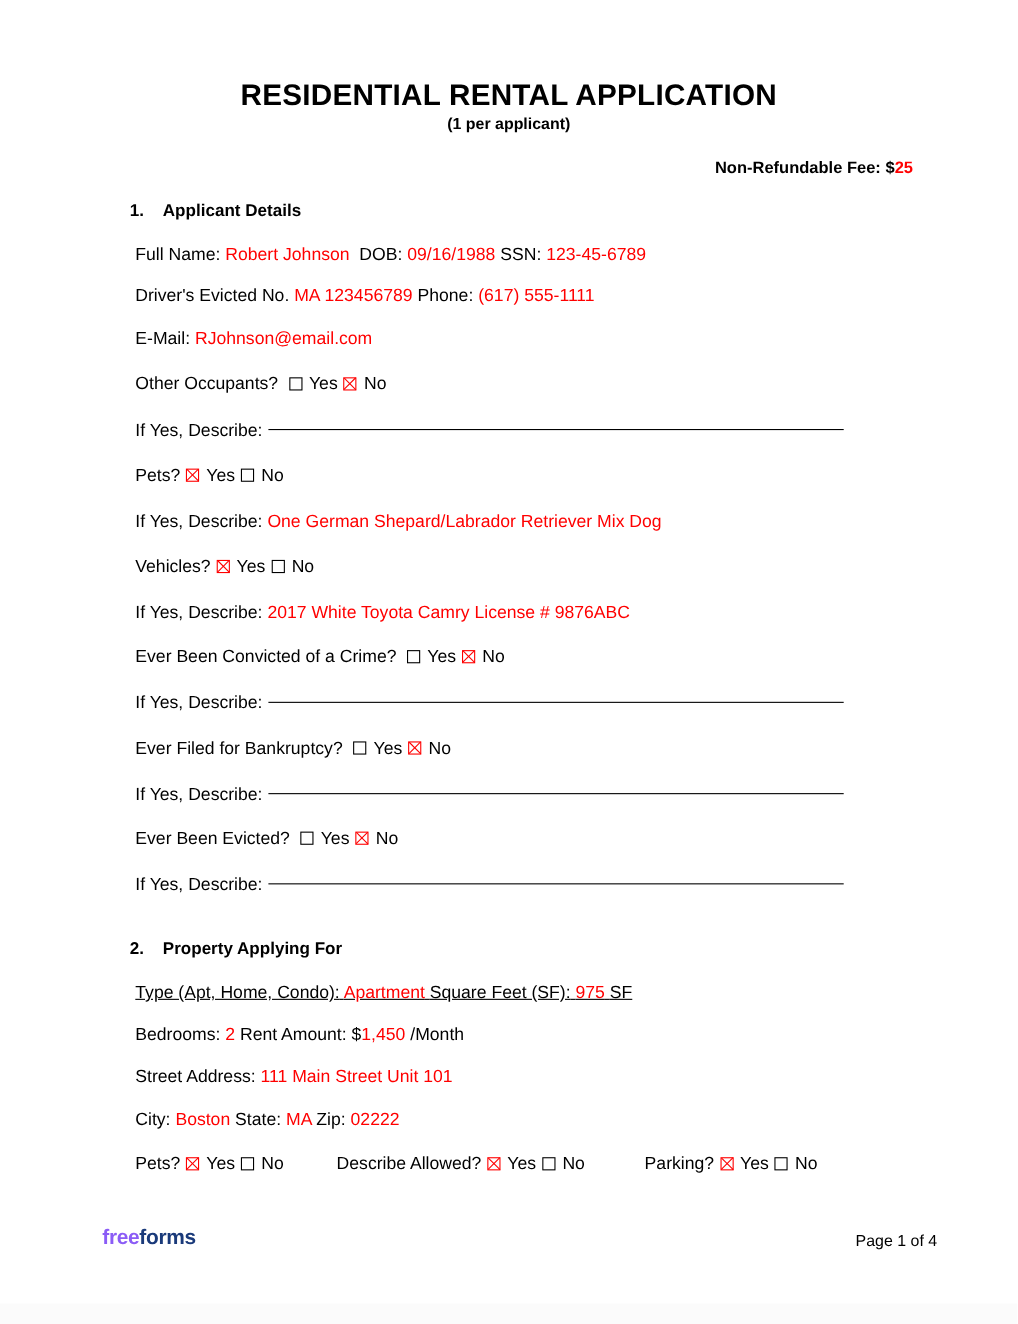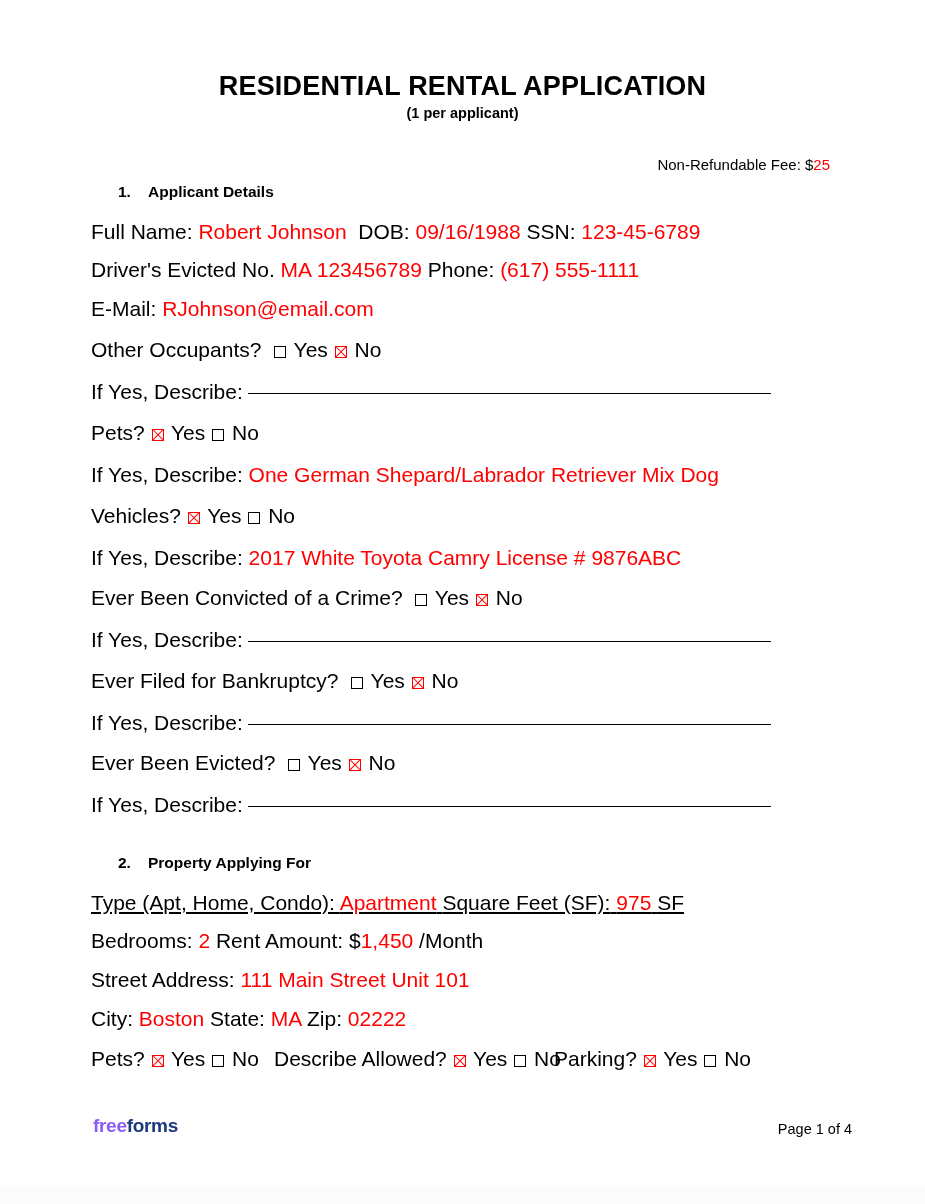--- a/index.html
+++ b/index.html
@@ -46,32 +46,33 @@
     position: absolute;
     left: 0; top: 105px;
     width: 925px;
     text-align: center;
     font-size: 14.5px;
     font-weight: bold;
   }
   .fee-line {
     position: absolute;
     right: 95px;
-    top: 156px;
+    top: 144px;
     font-size: 15px;
-    font-weight: normal;
+    font-weight: bold;
     white-space: nowrap;
   }
 
   
   .row {
     position: absolute;
-    font-size: 21px;
+    font-size: 16px;
     line-height: 20px;
     white-space: nowrap;
+    margin-left: 32px;
   }
   .sec-head {
     position: absolute;
     font-size: 15.5px;
     font-weight: bold;
     white-space: nowrap;
   }
   .sec-num { display: inline-block; width: 30px; }
 
   .red { color: #ff0000; }

